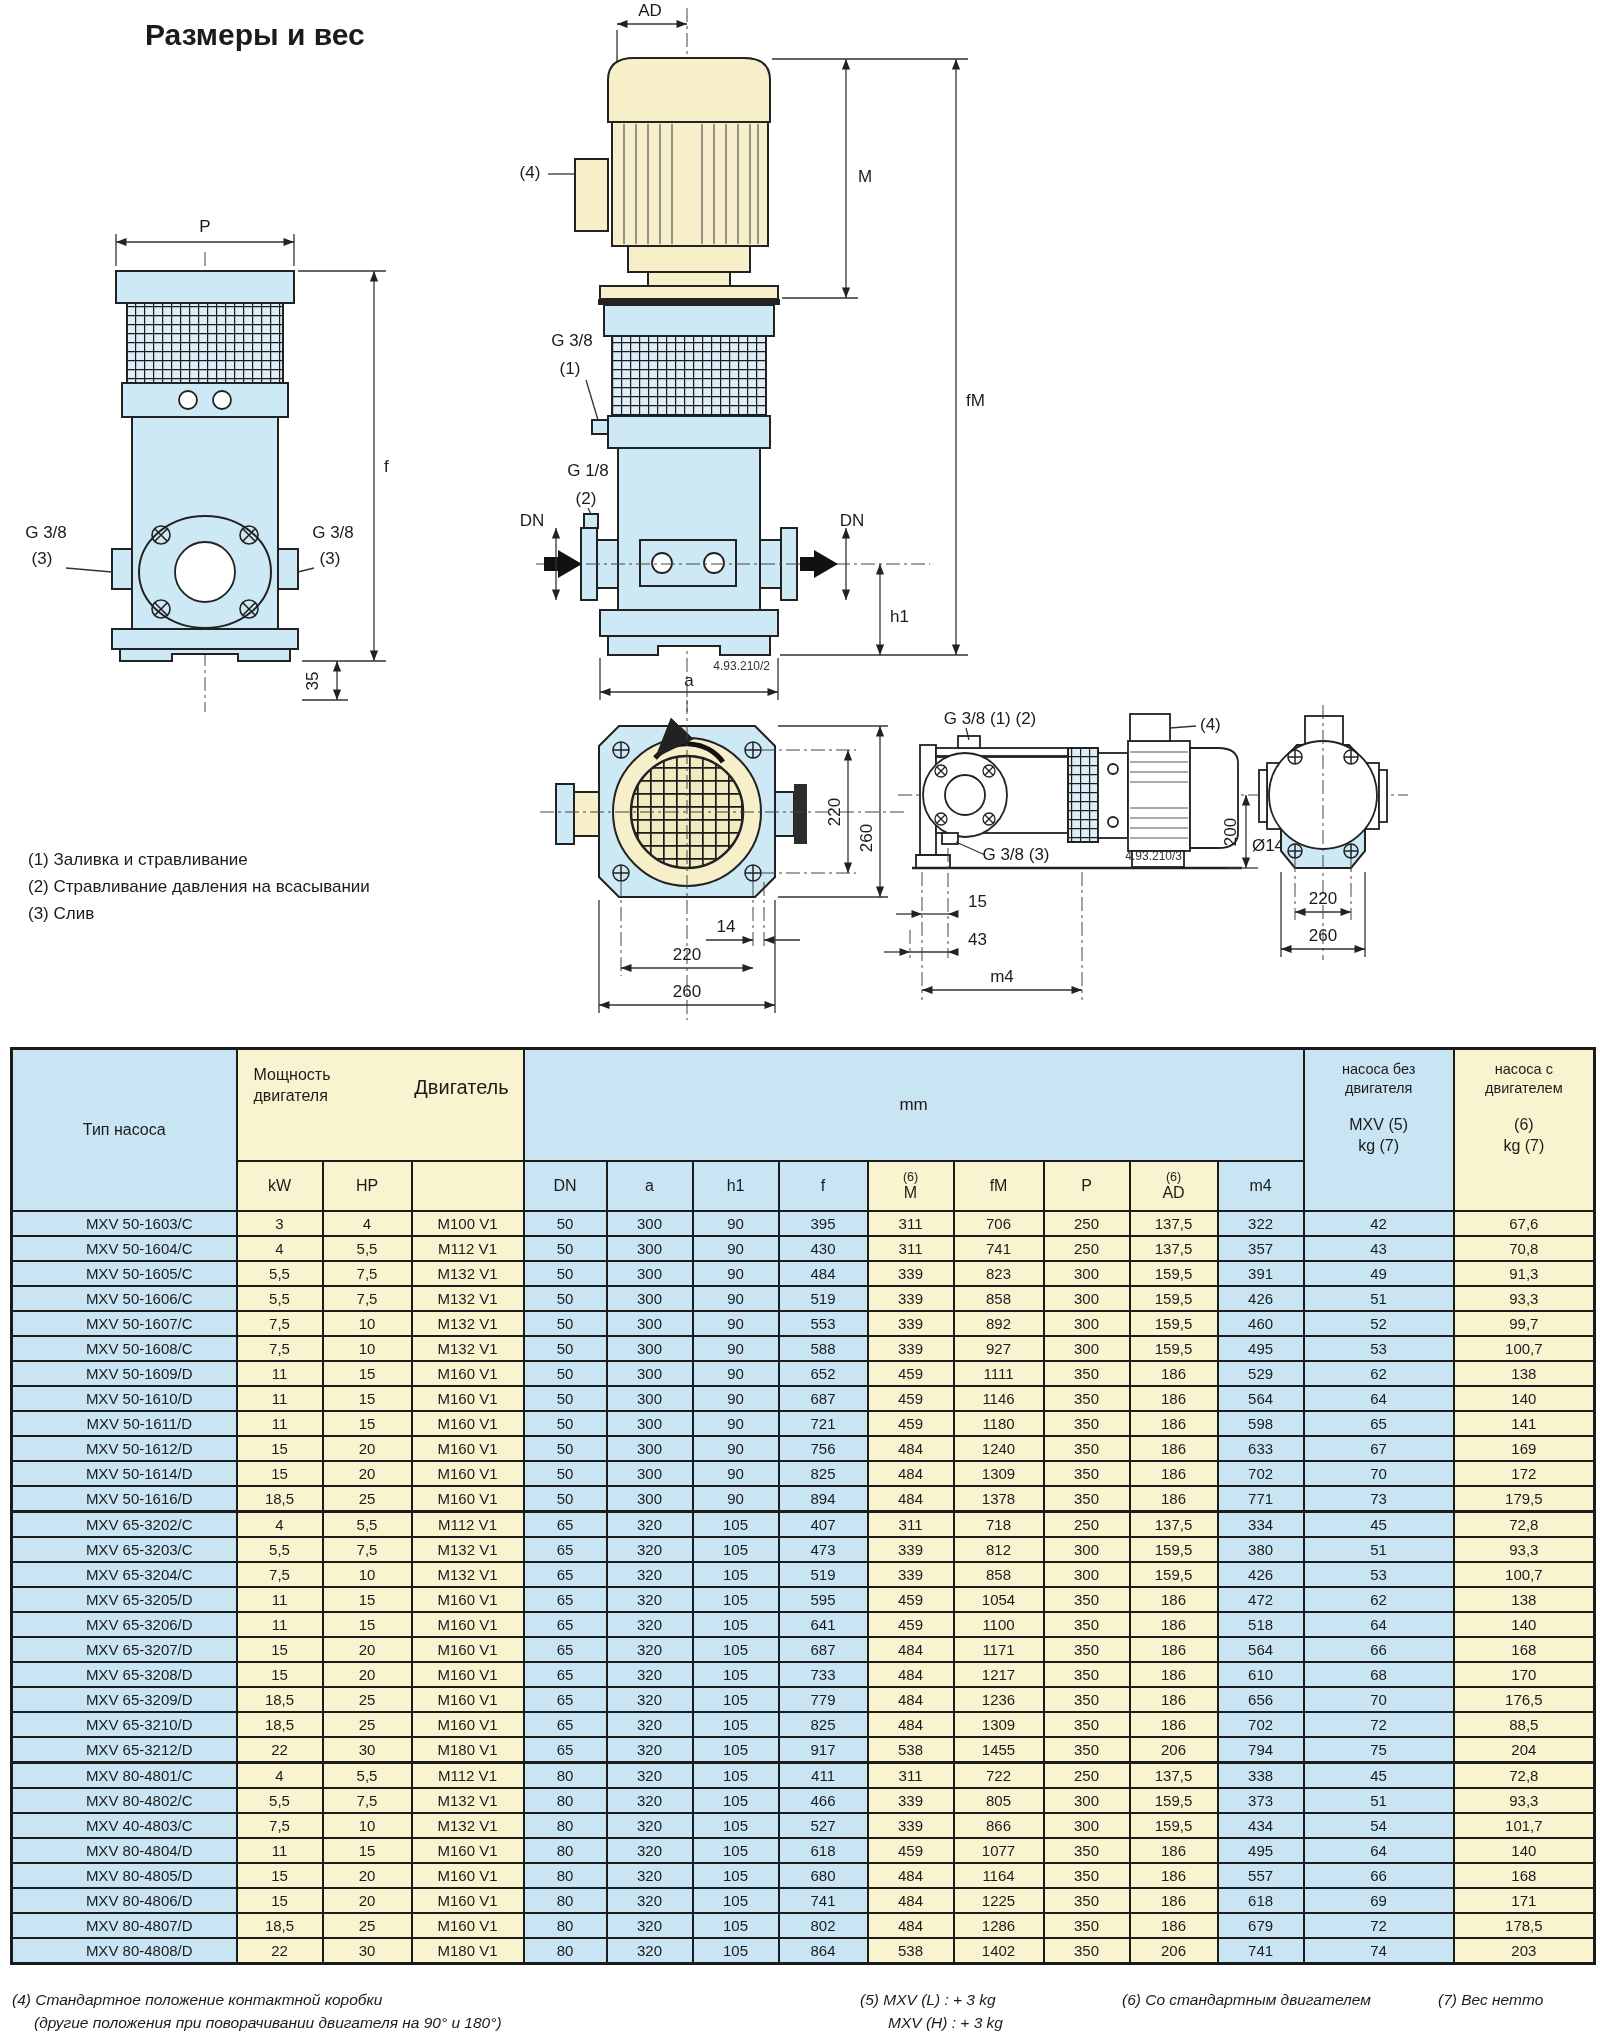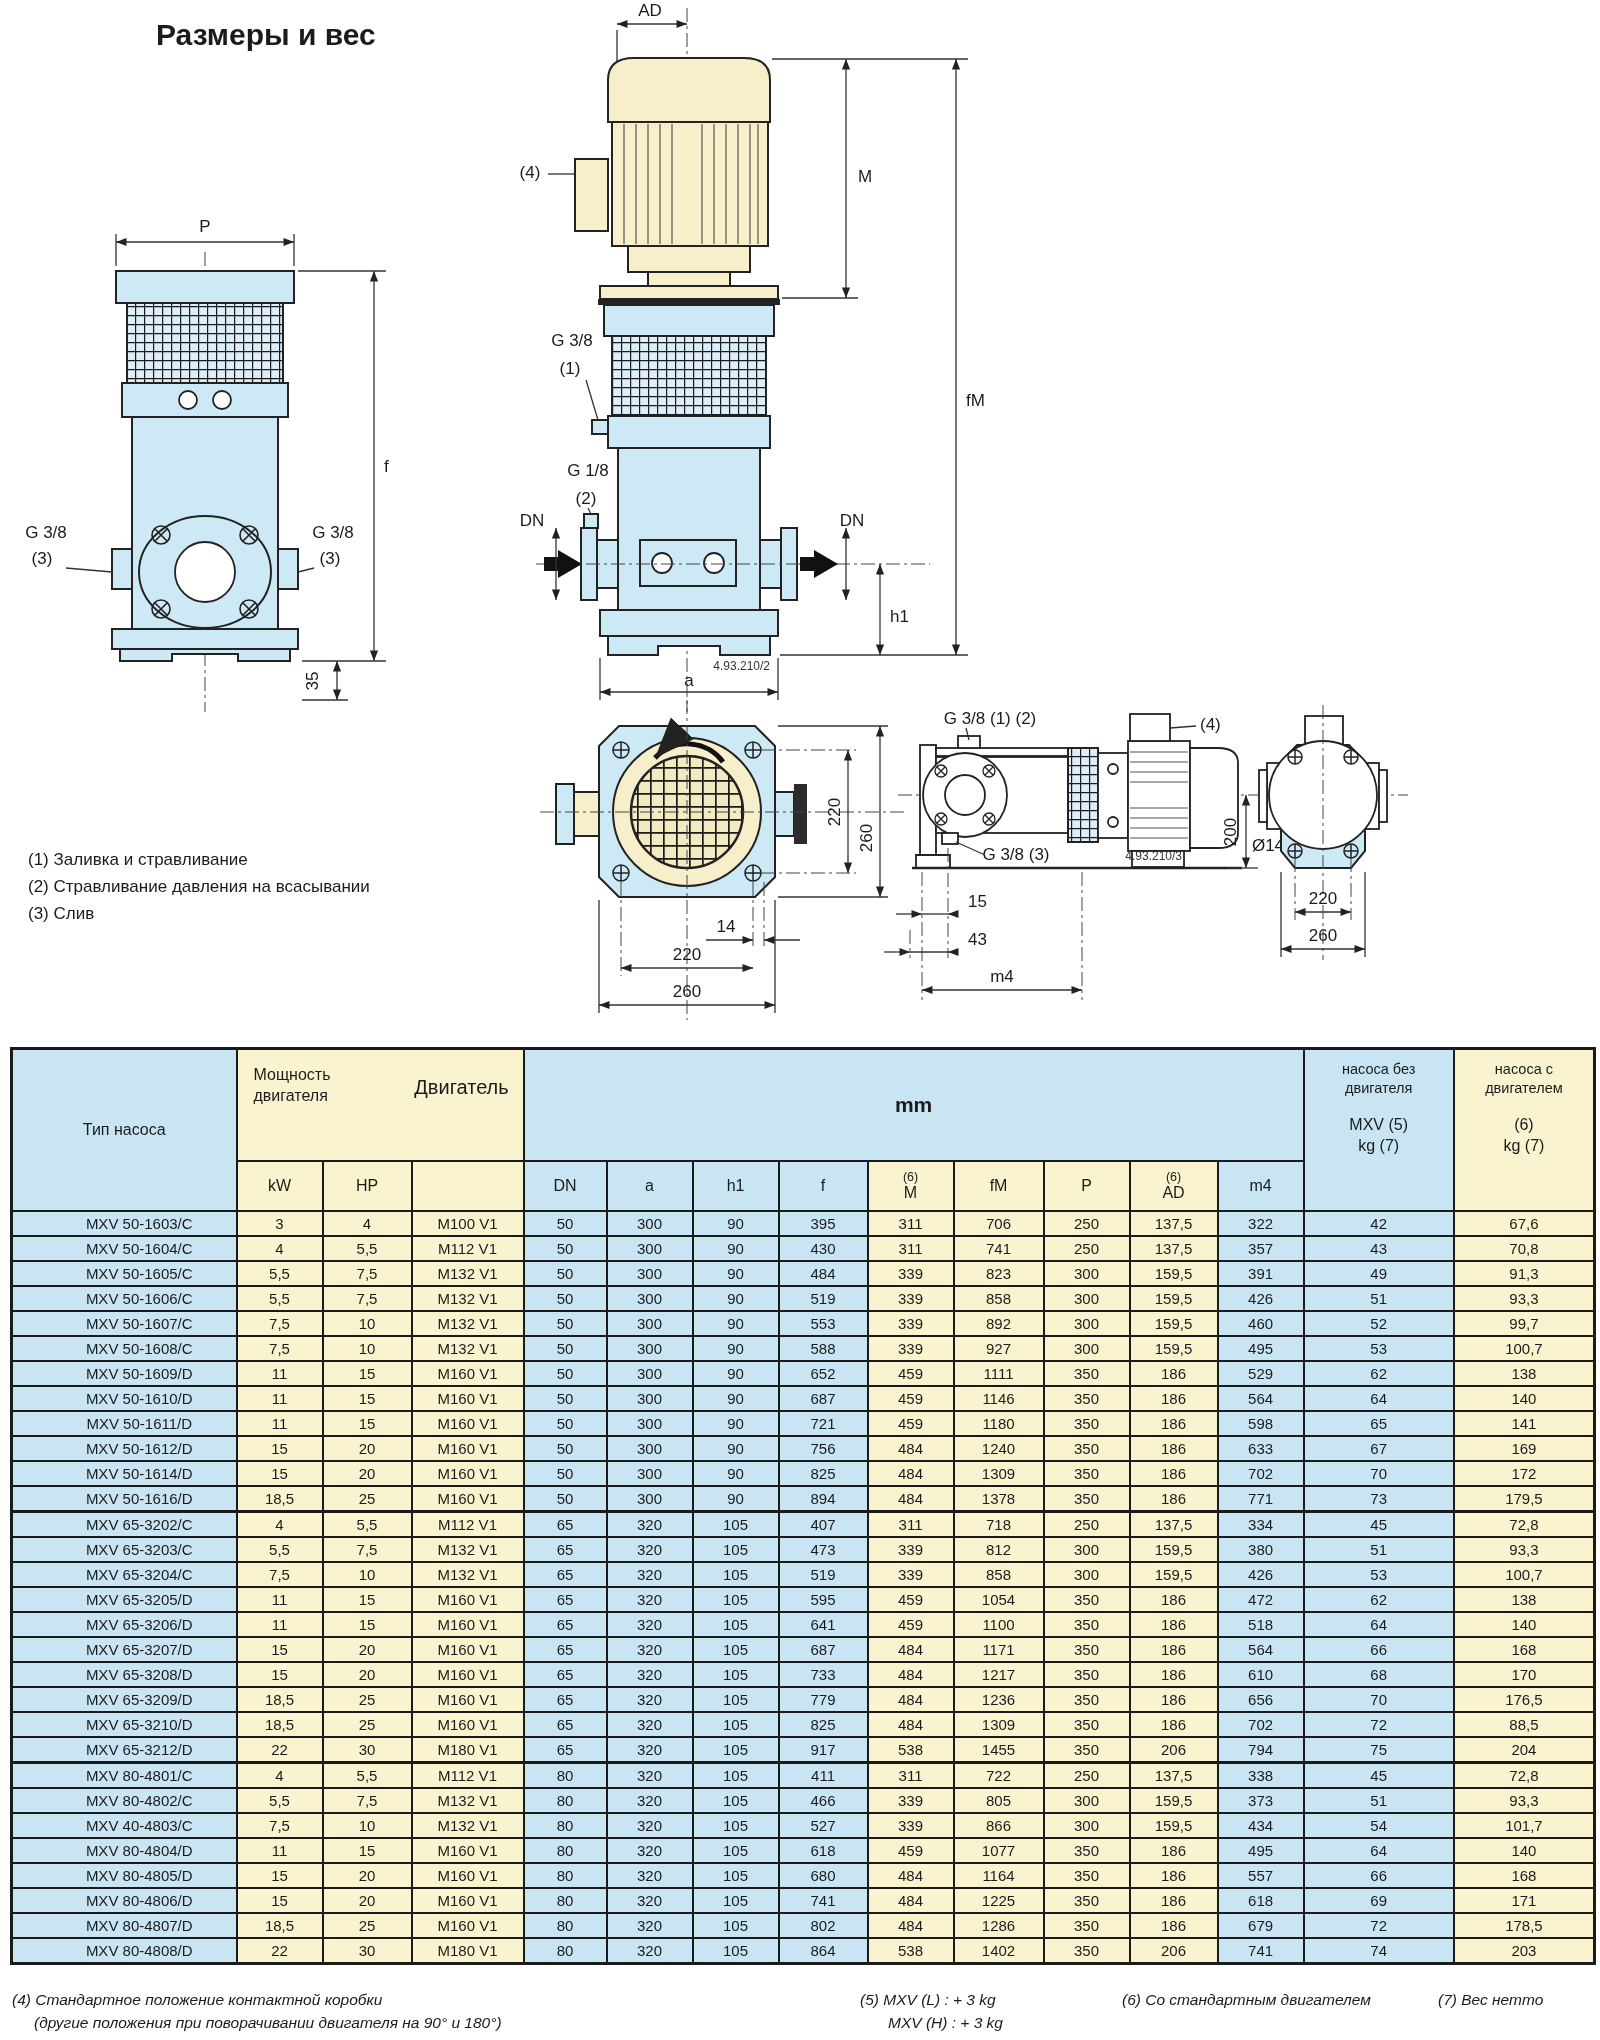--- a/index.html
+++ b/index.html
@@ -1,35 +1,35 @@
 <!DOCTYPE html>
 <html><head>
 <meta charset="utf-8">
 <style>
   html,body{margin:0;padding:0;background:#888;}
   .page{position:relative;width:1600px;height:2040px;background:#fff;overflow:hidden;
         font-family:"Liberation Sans", sans-serif;color:#1b1b1b;}
-  .title{position:absolute;left:156px;top:18px;font-size:30px;font-weight:bold;}
+  .title{position:absolute;left:145px;top:18px;font-size:30px;font-weight:bold;}
   .notes{position:absolute;left:28px;top:846px;font-size:17px;line-height:27px;white-space:pre-line;}
   svg text{font-family:"Liberation Sans",sans-serif;fill:#1b1b1b;}
   
   .tblwrap{position:absolute;left:10px;top:1047px;}
   table{border-collapse:collapse;table-layout:fixed;width:1583px;font-size:15px;}
   table{border:3px solid #1b1b1b;}
   th,td{border:2px solid #1b1b1b;padding:0;text-align:center;font-weight:normal;overflow:hidden;}
   td{height:23px;line-height:23px;}
   .c-b{background:#c9e5f4;}
   .c-y{background:#faf3cf;}
   td.type{text-align:center;padding-left:30px;}
   tr.gs td{border-top:3px solid #1b1b1b;margin-top:41px;}
   th.h-type{font-size:16px;}
   th.pm{position:relative;}
   th.pm .pw{position:absolute;left:16px;top:14px;width:120px;text-align:left;white-space:pre-line;font-size:16px;line-height:21px;}
   th.pm .mt{position:absolute;left:170px;top:14px;width:108px;font-size:20px;margin-top:12px;}
-  th.mm{font-size:21px;font-weight:bold;}
+  th.mm{font-size:17px;}
   th.sub{height:48px;vertical-align:middle;font-size:16px;}
   th.nt{border-top:none;}
   .s6{display:block;font-size:12.5px;line-height:14px;}
   th.kgc{vertical-align:top;}
   th.kgc .t{display:block;margin-top:10px;font-size:14.5px;line-height:19px;white-space:pre-line;}
   th.kgc .b{display:block;margin-top:16px;font-size:16px;line-height:21px;white-space:pre-line;}
   thead tr.r1 th{height:110px;}
   
   .fn{position:absolute;font-size:15.5px;line-height:23px;font-style:italic;}
   .fn .ind{padding-left:22px;}

